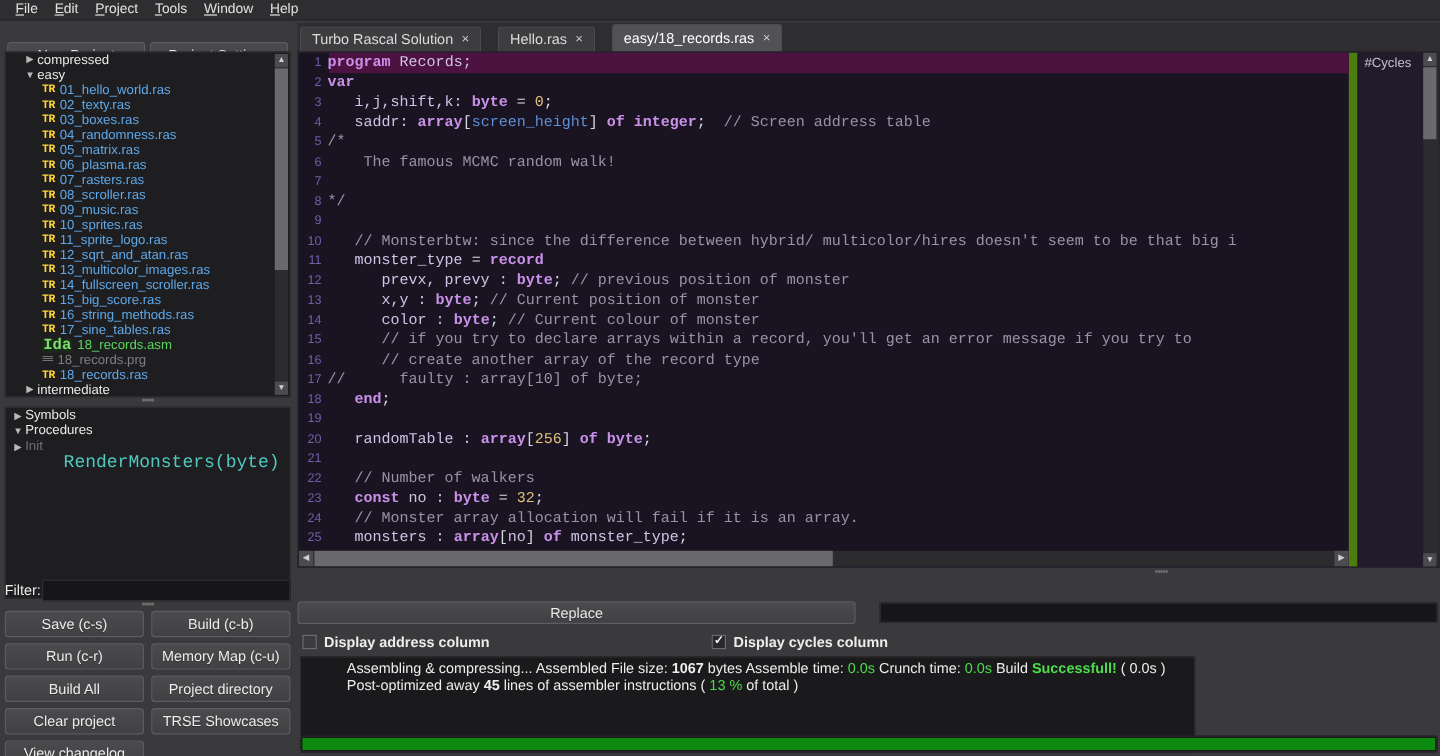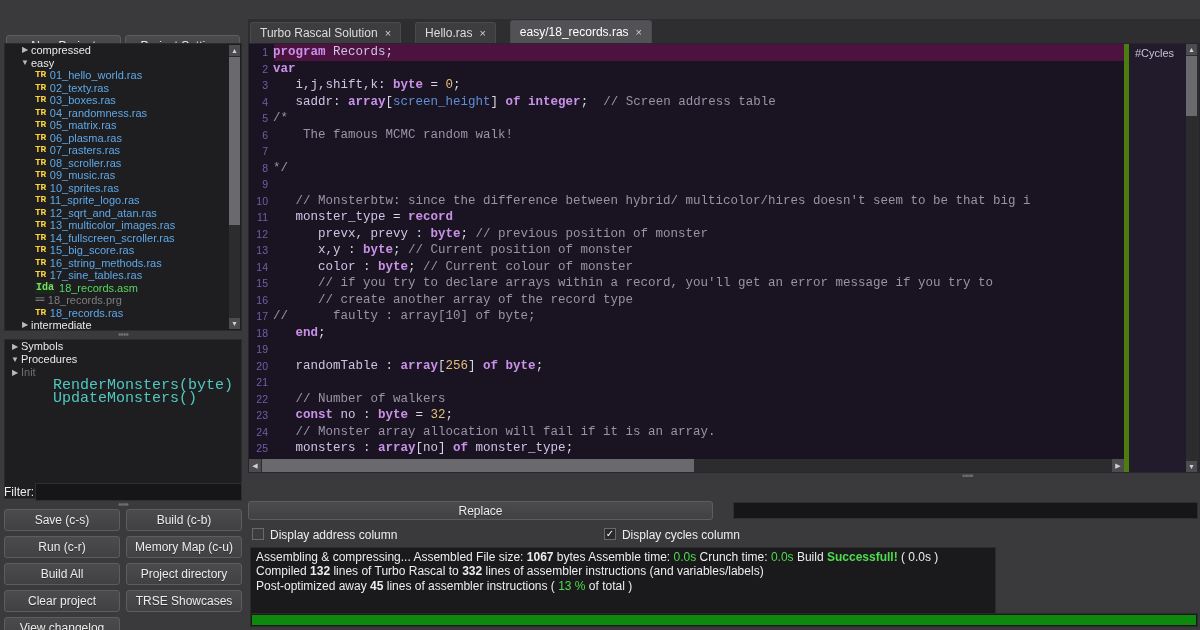--- a/index.html
+++ b/index.html
@@ -38,21 +38,21 @@
     background:#1e1e20; border:1px solid #2b2b2d; overflow:hidden;
   }
   .trow{ height:12.5px; display:flex; align-items:center; font-size:11px;
          white-space:nowrap; padding-left:4px; line-height:12.5px; }
   .arrow{ width:12px; text-align:center; color:#b9b9b9; font-size:8px; flex:none; }
   .arrow.closed::before{ content:"\25B6"; }
   .arrow.open::before{ content:"\25BC"; }
   .folderlbl{ color:#e9e9e9; }
   .tagTR{ color:#ffd63a; font-weight:bold; font-size:9.5px;
           font-family:"Liberation Mono",monospace; margin-right:4px; letter-spacing:-.3px;}
-  .tagIda{ color:#7ddc6d; font-weight:bold; font-size:10px;
+  .tagIda{ color:#7ddc6d; font-weight:bold; font-size:13px;
            font-family:"Liberation Mono",monospace; margin-right:4px;
            background:#1a2a18; padding:0 1px;}
   .tagPRG{ color:#8e8e8e; font-size:9px; font-family:"Liberation Mono",monospace;
            margin-right:4px; letter-spacing:-1px;}
   .fname{ color:#5fa8e8; font-size:11px; }
   .fname.asm{ color:#58d65e; }
   .fname.prg{ color:#7e7e80; }
   .indent1{ padding-left:14px; }
   .indent2{ padding-left:30px; }
 
@@ -108,21 +108,21 @@
     font-family:"Liberation Mono", monospace; font-size:12.5px; line-height:16.5px;
     white-space:pre; color:#d8d8e4; position:relative;
   }
   .cline{ height:16.5px; display:flex; white-space:pre; }
   .gutter{ width:22px; flex:none; text-align:right; padding-right:3px;
      color:#6f5fa8; font-size:10.5px; line-height:16.5px;
      font-family:"Liberation Sans",sans-serif; }
   .ctext{ flex:1; padding-left:2px; }
   .cline.cur .ctext{ }
   .cyclescol{
-    width:62px; flex:none; background:#221b2b; border-left:5px solid #4d7c0f;
+    width:62px; flex:none; background:#221b2b; border-left:7px solid #4d7c0f;
     color:#c7c0d8; font-size:11px; padding:3px 0 0 6px;
   }
   .vscroll{ width:13px; flex:none; background:#2c2c2e; position:relative; }
   .vscroll .sbthumb{ top:12px; height:60px; }
   .hscroll{ position:absolute; left:0; right:0; bottom:0; height:13px;
      background:#2c2c2e; }
   .hsleft,.hsright{ position:absolute; top:0; width:12px; height:13px;
      background:#4c4c50; color:#d0d0d0; font-size:7px; text-align:center;
      line-height:13px;}
   .hsleft{ left:0;} .hsright{ right:0;}
@@ -140,47 +140,55 @@
   .searchrow{ position:absolute; left:0; top:458px; right:0; height:19px;
      display:flex; align-items:center; gap:5px; padding-right:2px;}
   .slbl{ font-size:12px; color:#ededed; width:44px; }
   .sinput{ flex:1; height:17px; background:#161618; border:1px solid #2f2f31; }
   .replacerow{ position:absolute; left:0; top:481px; right:0; height:21px;
      display:flex; align-items:center; gap:20px; padding-right:2px;}
   .replacebtn{ width:54px; height:19px; font-size:12px; }
 
   .chkrow{ position:absolute; left:4px; top:506px; right:0; height:20px;
      display:flex; align-items:center; }
-  .chk{ display:flex; align-items:flex-start; gap:6px; font-size:12px; color:#ededed;
-     cursor:pointer;}
+  .chk{ display:flex; align-items:center; gap:6px; font-size:12px; color:#ededed;
+     cursor:pointer;font-weight:bold;}
   .box{ width:12px; height:12px; background:#3c3c3f; border:1px solid #6b6b6f;
      display:flex; align-items:center; justify-content:center;
      font-size:10px; color:#ffffff; line-height:10px; }
   .box.on{ background:#2a2a2c; }
 
   
   .outputbox{ position:absolute; left:2px; top:528px; width:746px; height:80px;
      background:#1a1a1c; border:1px solid #2b2b2d; padding:3px 5px;
      font-size:12px; line-height:12.7px; color:#ededed; overflow:hidden; }
-  .oline{ white-space:nowrap; margin-bottom:1.6px; }
+  .oline{ white-space:nowrap; margin-bottom:1.6px;margin-left:33px; }
   .gr{ color:#4ddc4d; } .bold{ font-weight:bold; }
 
   .optpanel{ position:absolute; left:1000px; top:528px; right:2px; height:82px; }
 
   .progressbar{ position:absolute; left:2px; bottom:3px; right:2px; height:14px;
      background:#1a1a1c; border:1px solid #2b2b2d; padding:1px; }
   .progressfill{ height:100%; width:100%; background:#0d8a0d; }
 
   .minigrip{ position:absolute; color:#6d6d70; font-size:9px; letter-spacing:-1px; }
 </style>
 </head>
 <body>
 
 <div id="app">
 
+  <div class="menubar" id="menubar">
+      <div class="menuitem"><u>F</u>ile</div>
+      <div class="menuitem"><u>E</u>dit</div>
+      <div class="menuitem"><u>P</u>roject</div>
+      <div class="menuitem"><u>T</u>ools</div>
+      <div class="menuitem"><u>W</u>indow</div>
+      <div class="menuitem"><u>H</u>elp</div>
+    </div>
 
   <div class="topbtns">
     <div class="btn">New Project</div>
     <div class="btn">Project Settings</div>
   </div>
 
   <div class="leftpanel">
 
     <div class="tree">
       <div id="tree-rows" style="position:absolute;left:0;top:0;right:13px;">
@@ -295,23 +303,20 @@
           <div class="srow indent0" style="padding-left: 4px;">
             <span class="arrow open"></span>
             <span class="folderlbl">Procedures</span>
           </div>
           <div class="srow indent1" style="">
             <span class="arrow closed"></span>
             <span class="sinit">Init</span>
           </div>
           <div class="srow indent2" style="padding-left: 32px;">
             <span class="sproc">RenderMonsters(byte)</span>
-          </div>
-          <div class="srow indent2" style="padding-left: 32px;">
-            <span class="sproc">UpdateMonsters()</span>
           </div>
         </div>
     </div>
 
     <div class="filterrow">
       <span class="filterlbl">Filter:</span>
       <input class="filterinput" type="text" placeholder="" style="">
     </div>
 
     <div class="splitgrip" style="position:absolute;left:0;right:0;top:459px;">••••</div>
@@ -382,21 +387,20 @@
           <span>Display address column</span>
         </div>
         <div class="chk" style="margin-right: 460px;">
           <span class="box on">✓</span>
           <span>Display cycles column</span>
         </div>
       </div>
 
     <div class="outputbox" id="outbox">
         <div class="oline"><span>Assembling &amp; compressing... Assembled File size: </span><span class="bold">1067</span><span> bytes Assemble time: </span><span class="gr">0.0s</span><span> Crunch time: </span><span class="gr">0.0s</span><span> Build </span><span class="gr bold">Successfull!</span><span> ( 0.0s )</span></div>
-        <div class="oline"><span>Compiled </span><span class="bold">132</span><span> lines of Turbo Rascal to </span><span class="bold">332</span><span> lines of assembler instructions (and variables/labels)</span></div>
         <div class="oline"><span>Post-optimized away </span><span class="bold">45</span><span> lines of assembler instructions ( </span><span class="gr">13 %</span><span> of total )</span></div>
       </div>
 
     <div class="optpanel" id="optpanel"></div>
 
     <div class="progressbar">
       <div class="progressfill" id="pfill" style="width: 100%;"></div>
     </div>
   </div>
 </div>

